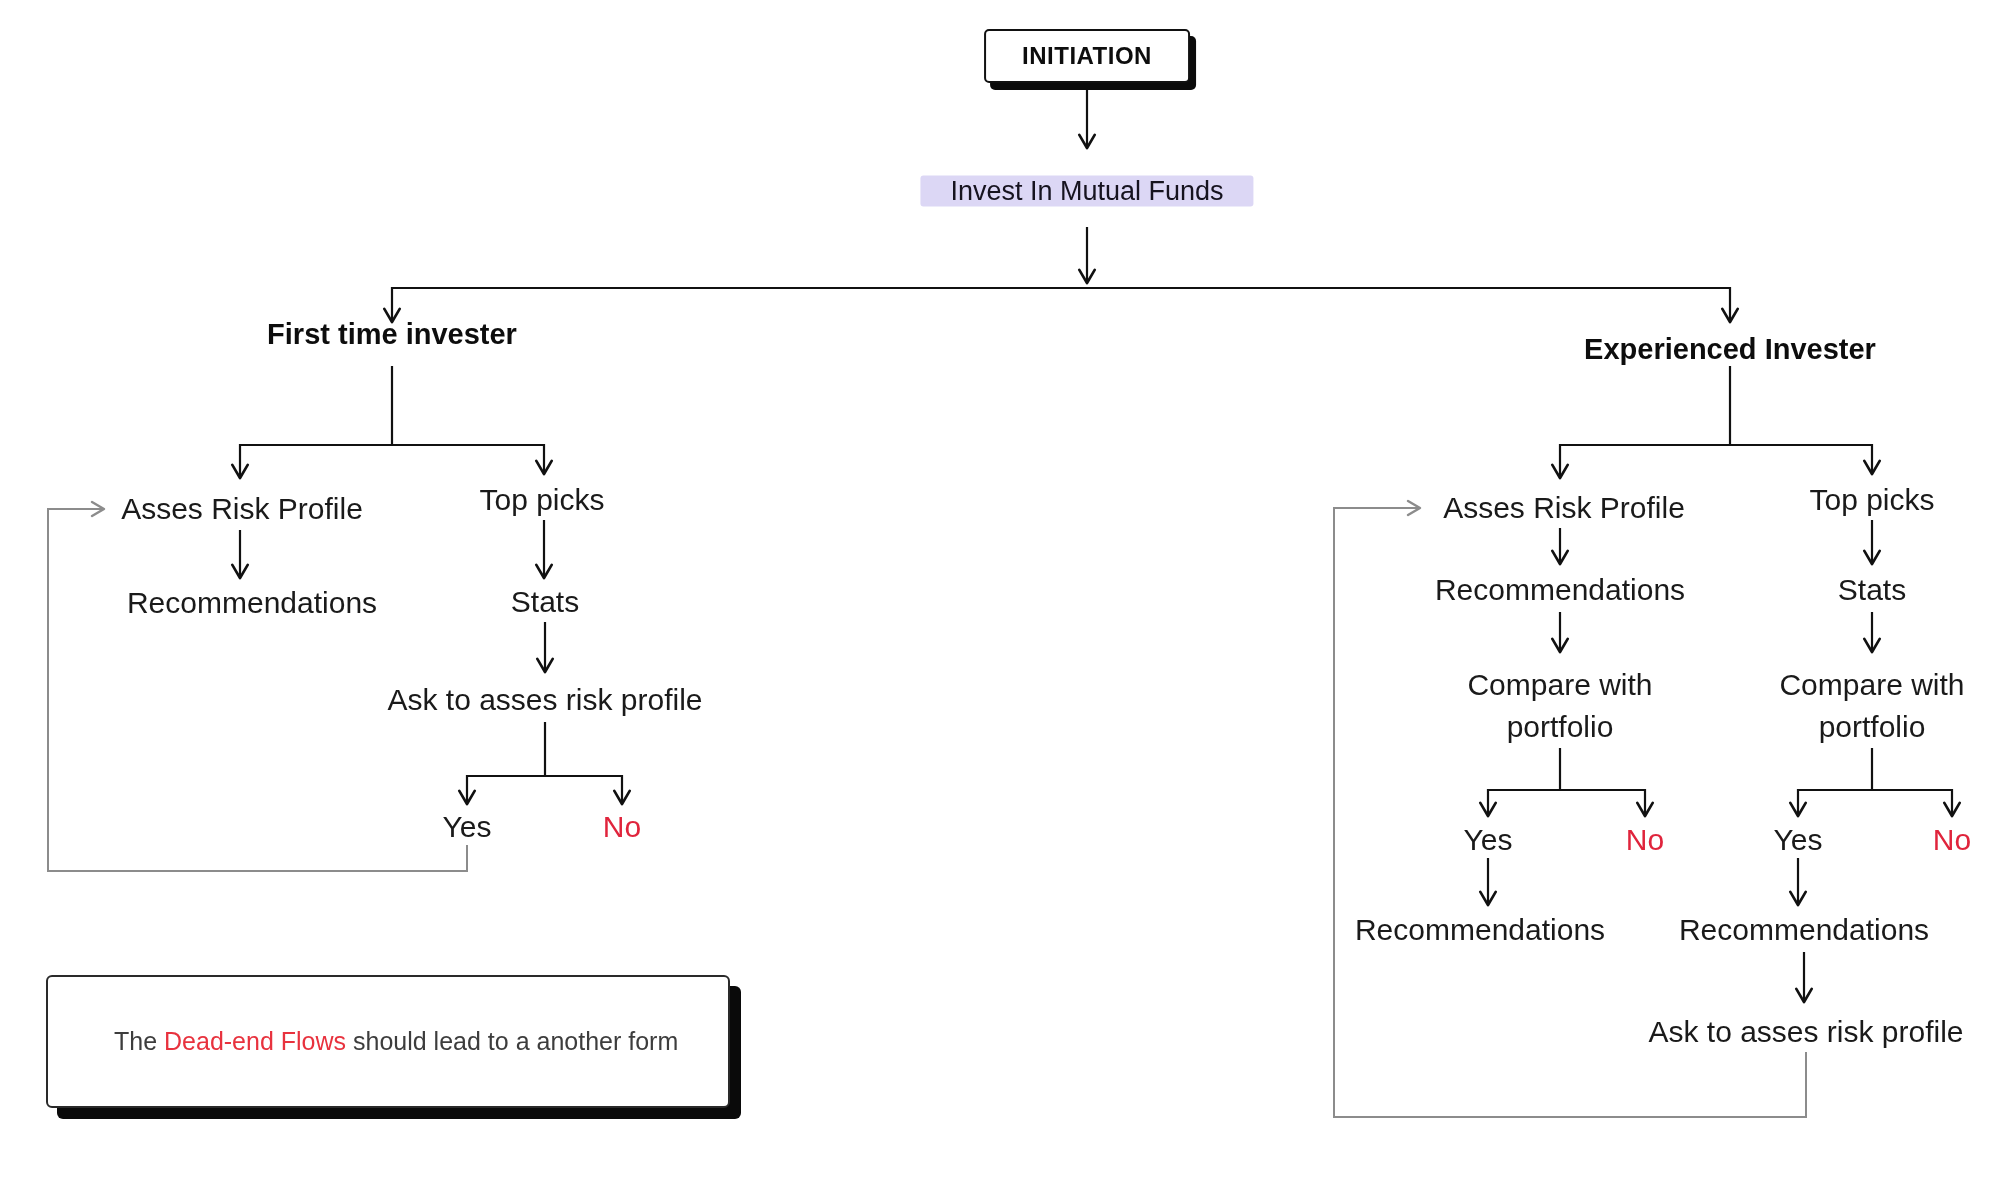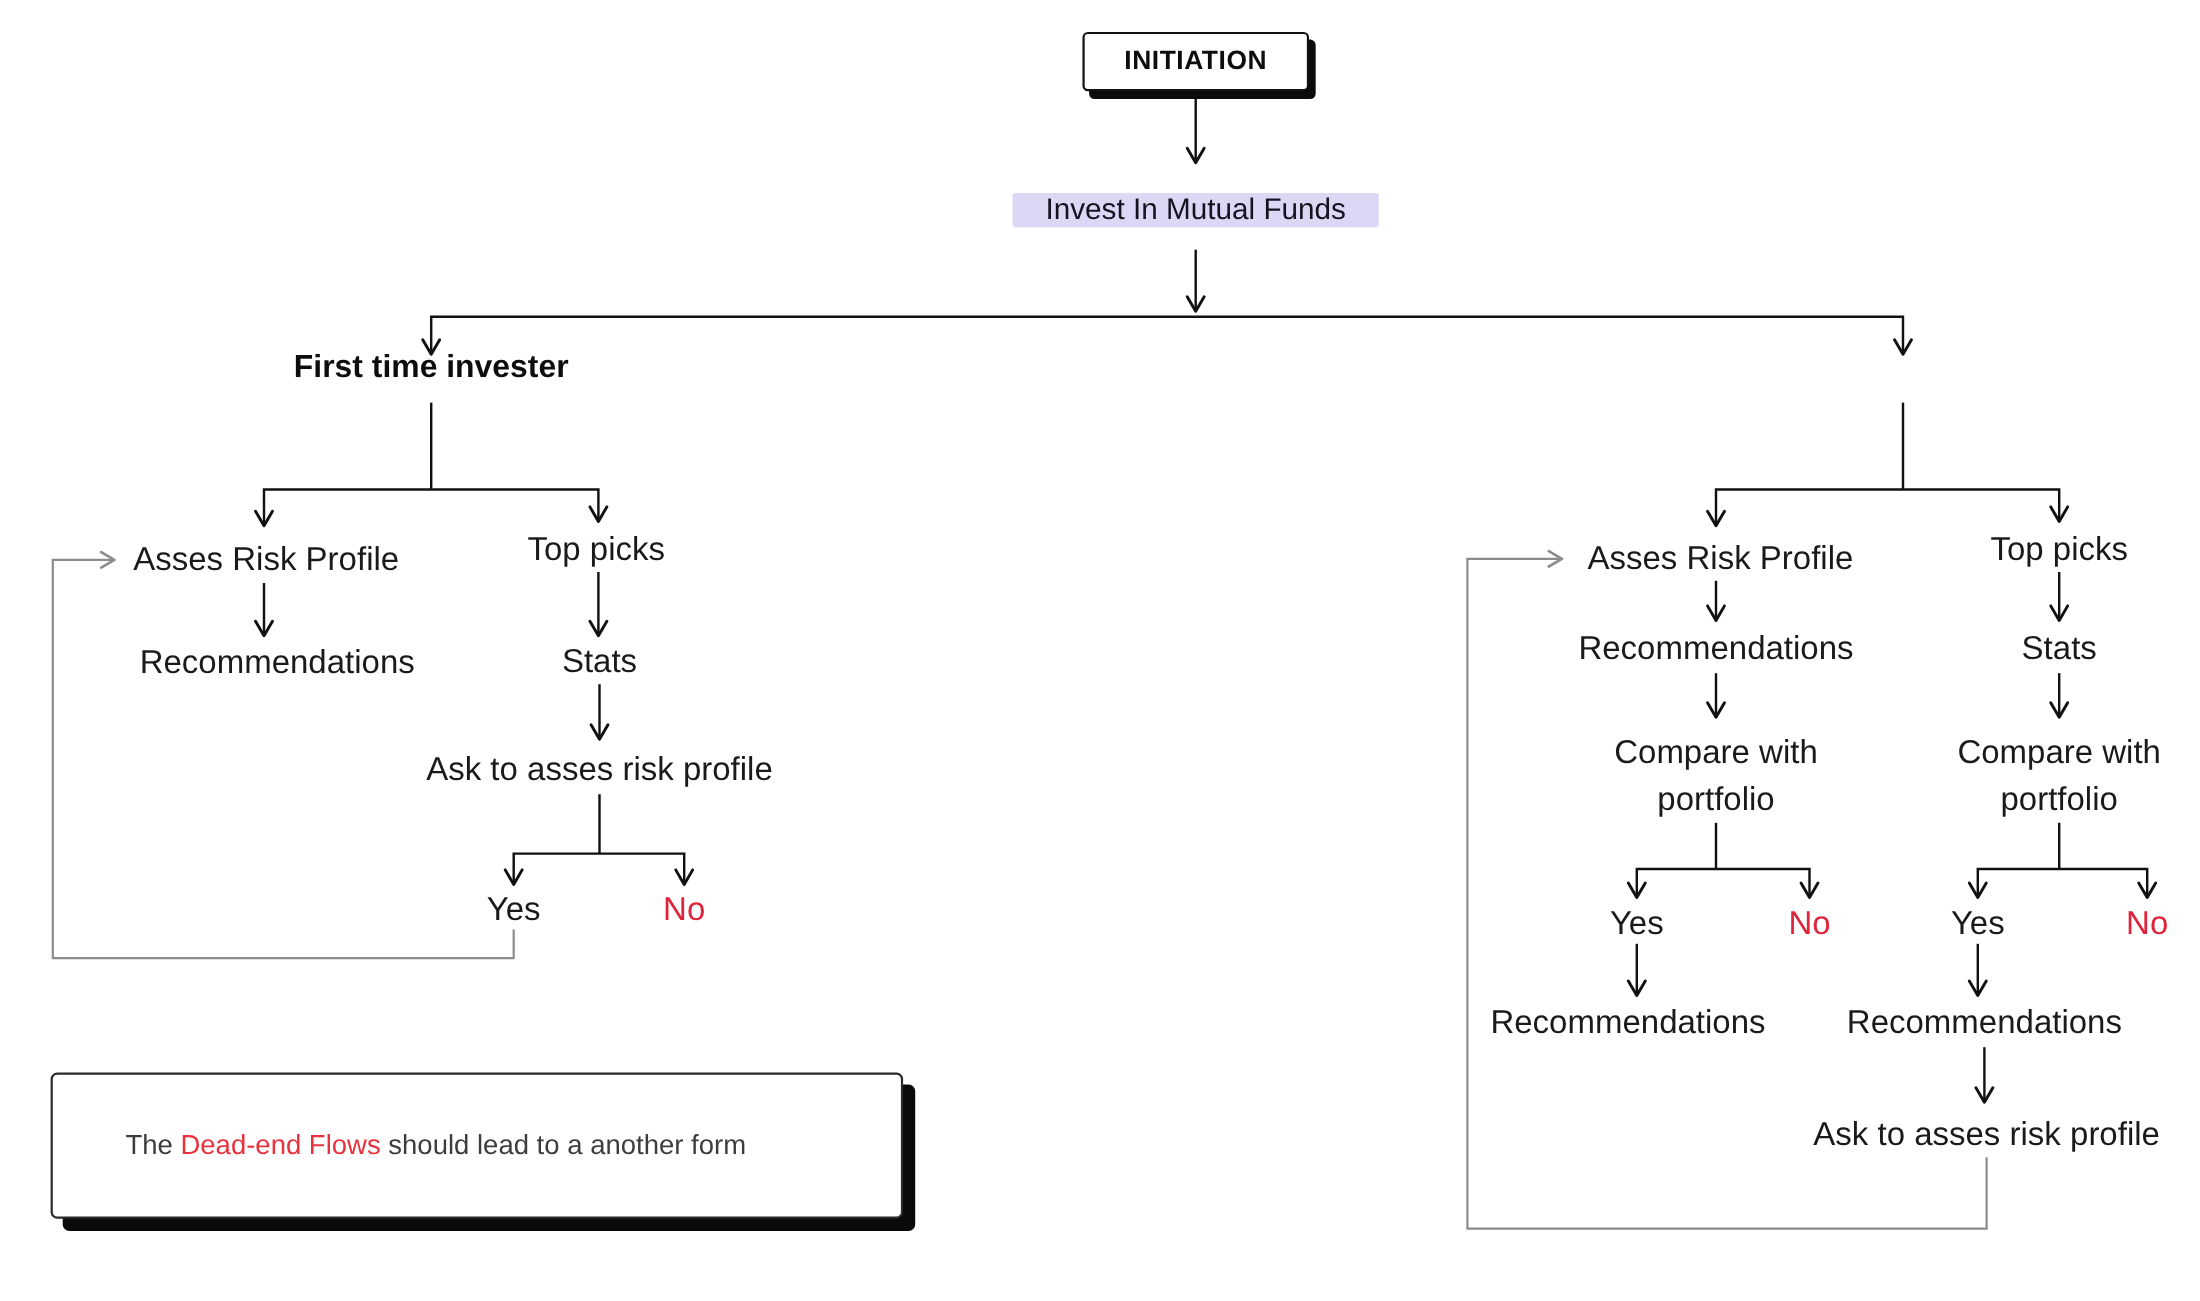--- a/index.html
+++ b/index.html
@@ -26,21 +26,21 @@
     box-shadow:6px 7px 0 #0b0b0b;
     font-weight:700; font-size:24px; letter-spacing:0.5px; color:#0d0d0d;
     white-space:nowrap;
   }
   .invest-box {
     position:absolute; transform:translate(-50%,-50%);
     background:#dcd7f5; border-radius:3px; padding:0 30px;
     font-size:27px; font-weight:500; color:#16131f; white-space:nowrap;
   }
   .note-box {
-    position:absolute; left:46px; top:975px; width:775px; height:133px;
+    position:absolute; left:46px; top:975px; width:684px; height:133px;
     box-sizing:border-box;
     background:#ffffff; border:2px solid #2a2a2a; border-radius:6px;
     box-shadow:11px 11px 0 #0a0a0a;
     display:flex; flex-direction:column; justify-content:center;
     padding-left:66px; gap:9px;
   }
   .note-line { font-size:25px; color:#3d3d3d; white-space:nowrap; }
   .note-line .hl { color:#e8323e; }
 </style>
 </head>
@@ -104,20 +104,21 @@
 
   <div class="node bold" style="left:392px; top:334px;">First time invester</div>
   <div class="node" style="left:242px; top:509px;">Asses Risk Profile</div>
   <div class="node" style="left:542px; top:500px;">Top picks</div>
   <div class="node" style="left:252px; top:603px;">Recommendations</div>
   <div class="node" style="left:545px; top:602px;">Stats</div>
   <div class="node" style="left:545px; top:700px;">Ask to asses risk profile</div>
   <div class="node" style="left:467px; top:827px;">Yes</div>
   <div class="node red" style="left:622px; top:827px;">No</div>
 
+  <div class="node bold" style="left:1730px; top:349px;">Experienced Invester</div>
   <div class="node" style="left:1564px; top:508px;">Asses Risk Profile</div>
   <div class="node" style="left:1872px; top:500px;">Top picks</div>
   <div class="node" style="left:1560px; top:590px;">Recommendations</div>
   <div class="node" style="left:1872px; top:590px;">Stats</div>
   <div class="node wrap" style="left:1560px; top:706px;">Compare with portfolio</div>
   <div class="node wrap" style="left:1872px; top:706px;">Compare with portfolio</div>
   <div class="node" style="left:1488px; top:840px;">Yes</div>
   <div class="node red" style="left:1645px; top:840px;">No</div>
   <div class="node" style="left:1798px; top:840px;">Yes</div>
   <div class="node red" style="left:1952px; top:840px;">No</div>

